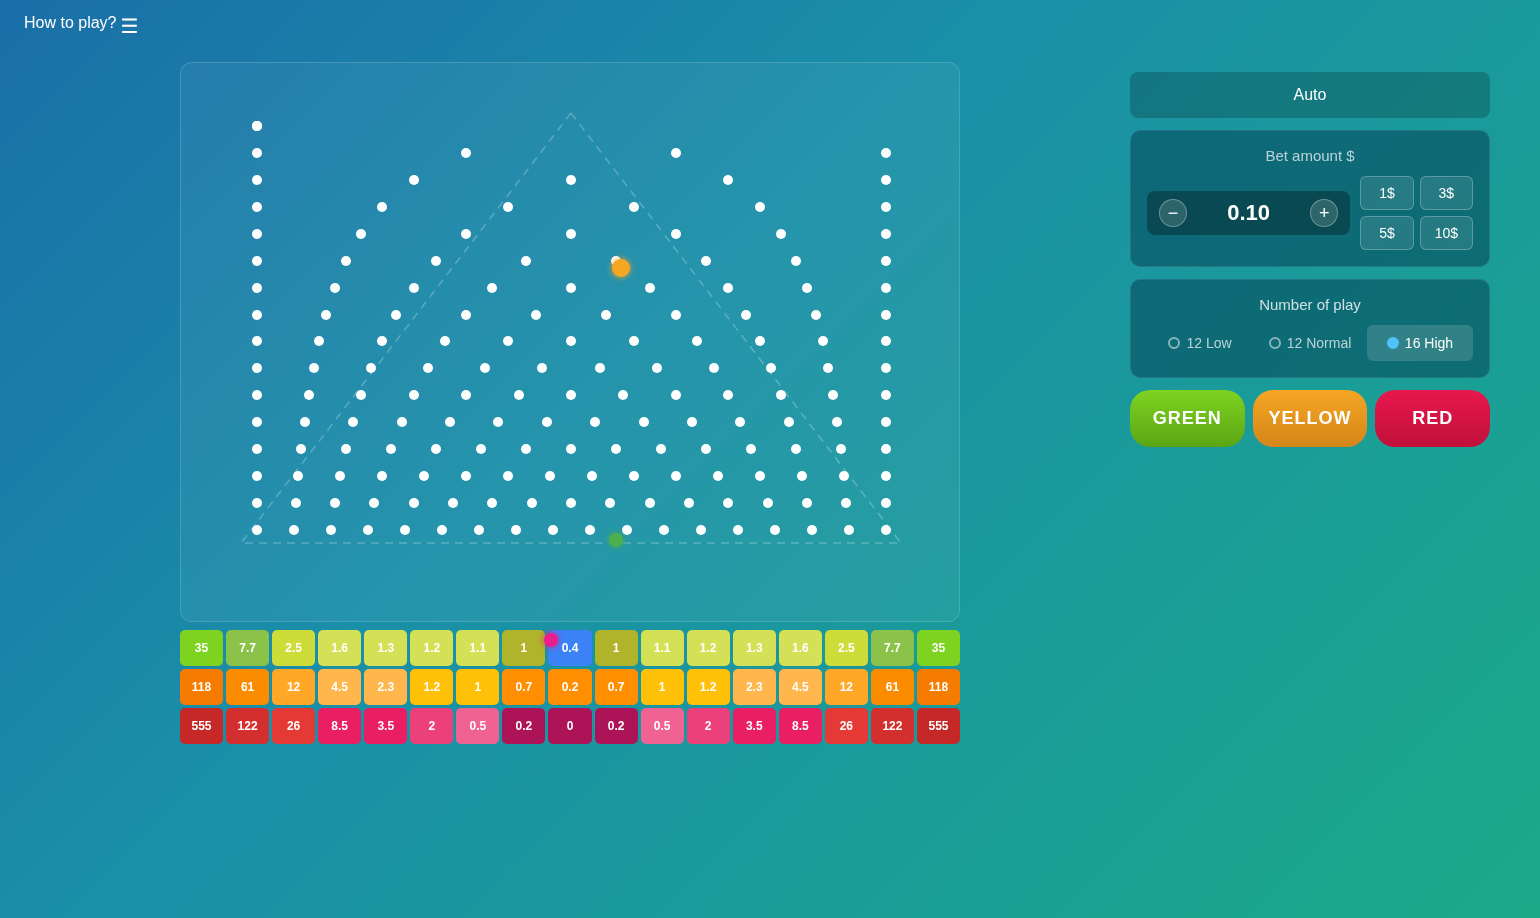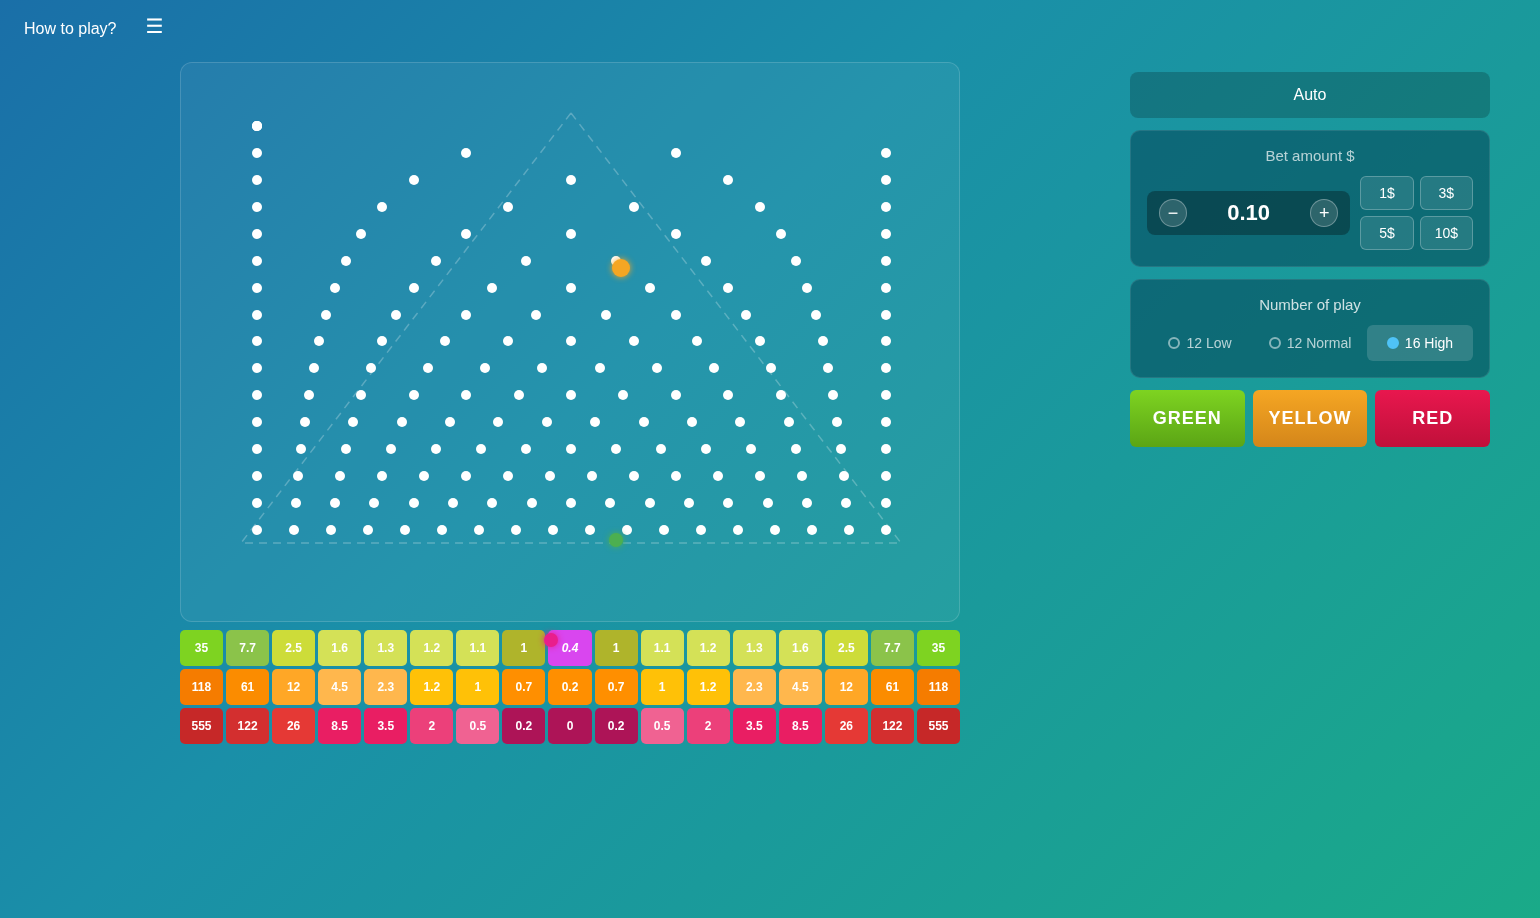--- a/index.html
+++ b/index.html
@@ -46,22 +46,22 @@
       background: rgba(255,255,255,0.15);
       border: 1px solid rgba(255,255,255,0.4);
       border-radius: 20px;
       color: white;
       padding: 6px 16px;
       font-size: 14px;
       cursor: pointer;
     }
     #header-right {
       display: flex;
-      align-items: flex-end;
-      gap: 29px;
+      align-items: flex-start;
+      gap: 4px;
       color: white;
       font-size: 16px;
     }
     #menu-icon {
       cursor: pointer;
       font-size: 20px;
       color: white;
     }
 
     
@@ -302,21 +302,21 @@
 
     
     #color-buttons {
       display: flex;
       gap: 8px;
     }
 
     .color-btn {
       flex: 1;
       padding: 18px 4px;
-      border-radius: 6px;
+      border-radius: 20px;
       color: white;
       font-size: 18px;
       font-weight: bold;
       cursor: pointer;
       text-align: center;
       border: none;
       letter-spacing: 1px;
     }
 
     #btn-green { background: linear-gradient(180deg, #7ed321 0%, #5ba515 100%); }
@@ -530,21 +530,21 @@
     <div id="multipliers">
       <div class="mult-row" id="green-row">
           <div class="mult-cell" style="background: rgb(126, 211, 33);">35</div>
           <div class="mult-cell" style="background: rgb(139, 195, 74);">7.7</div>
           <div class="mult-cell" style="background: rgb(205, 220, 57);">2.5</div>
           <div class="mult-cell" style="background: rgb(212, 225, 87);">1.6</div>
           <div class="mult-cell" style="background: rgb(212, 225, 87);">1.3</div>
           <div class="mult-cell" style="background: rgb(212, 225, 87);">1.2</div>
           <div class="mult-cell" style="background: rgb(212, 225, 87);">1.1</div>
           <div class="mult-cell" style="background: rgb(175, 180, 43);">1</div>
-          <div class="mult-cell" style="background: #d946ef; font-style: italic;">0.4</div>
+          <div class="mult-cell" style="background: #3b82f6;">0.4</div>
           <div class="mult-cell" style="background: rgb(175, 180, 43);">1</div>
           <div class="mult-cell" style="background: rgb(212, 225, 87);">1.1</div>
           <div class="mult-cell" style="background: rgb(212, 225, 87);">1.2</div>
           <div class="mult-cell" style="background: rgb(212, 225, 87);">1.3</div>
           <div class="mult-cell" style="background: rgb(212, 225, 87);">1.6</div>
           <div class="mult-cell" style="background: rgb(205, 220, 57);">2.5</div>
           <div class="mult-cell" style="background: rgb(139, 195, 74);">7.7</div>
           <div class="mult-cell" style="background: rgb(126, 211, 33);">35</div>
         </div>
       <div class="mult-row" id="yellow-row">

